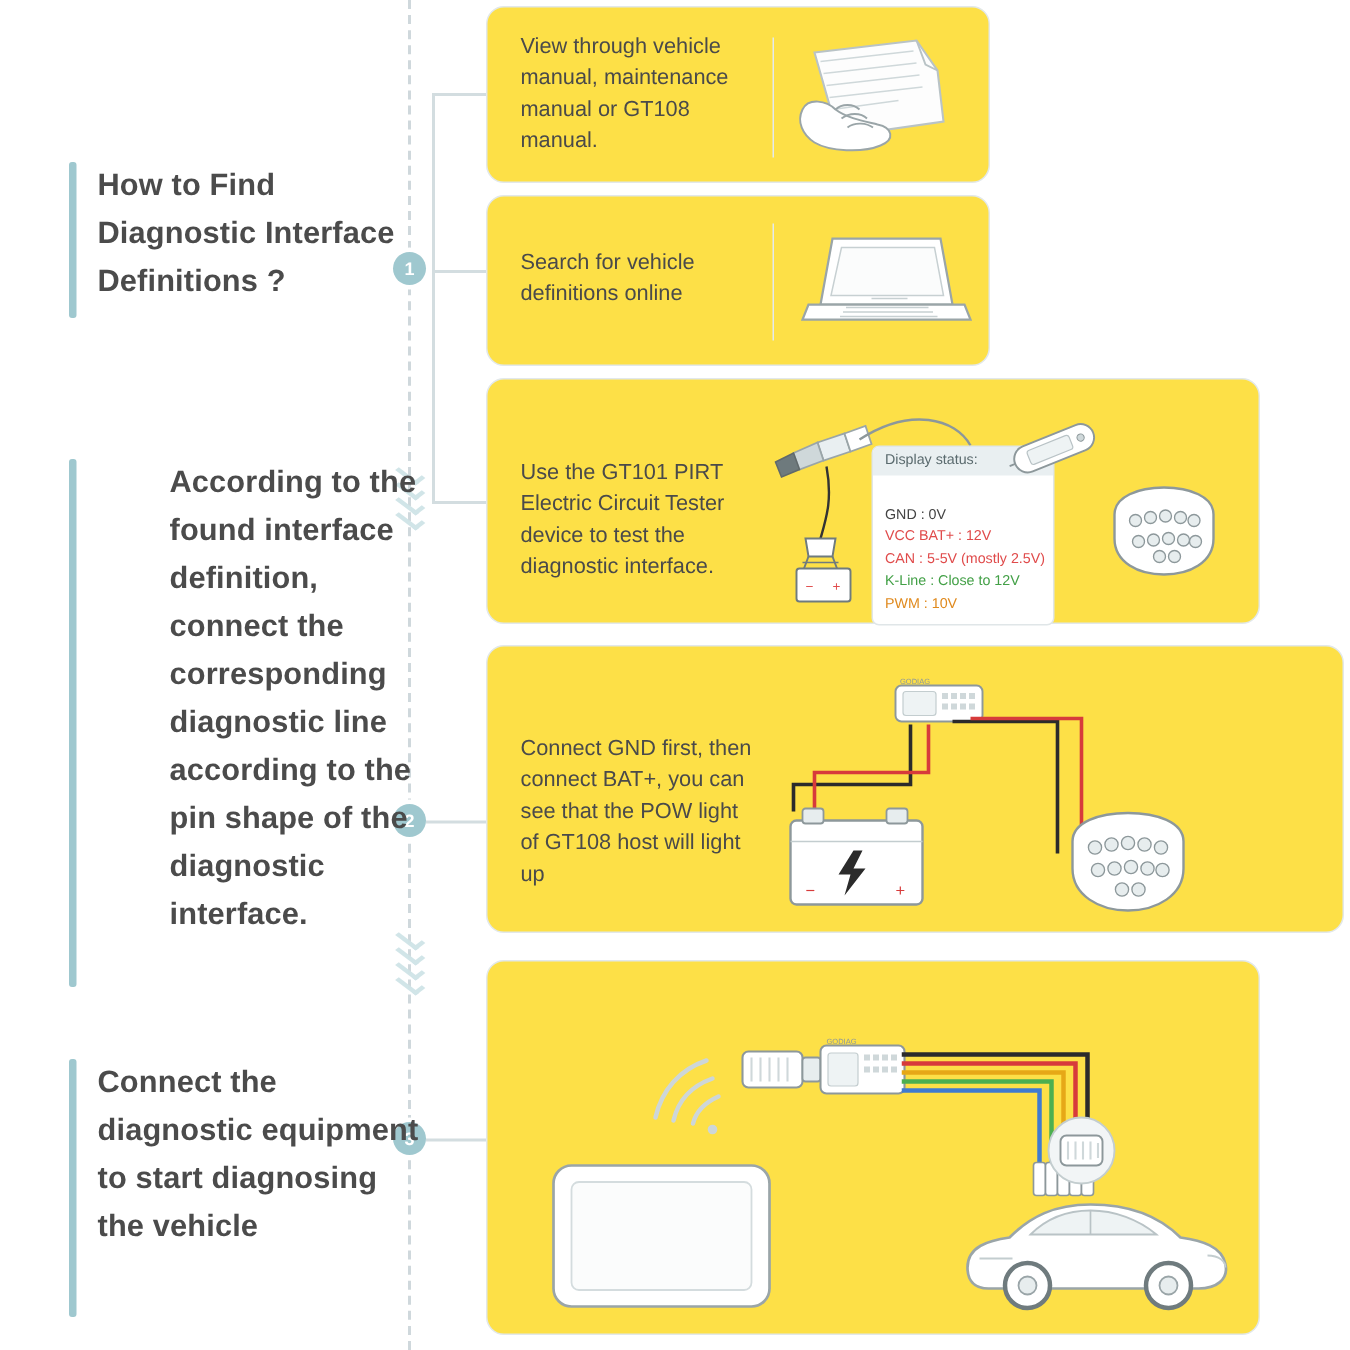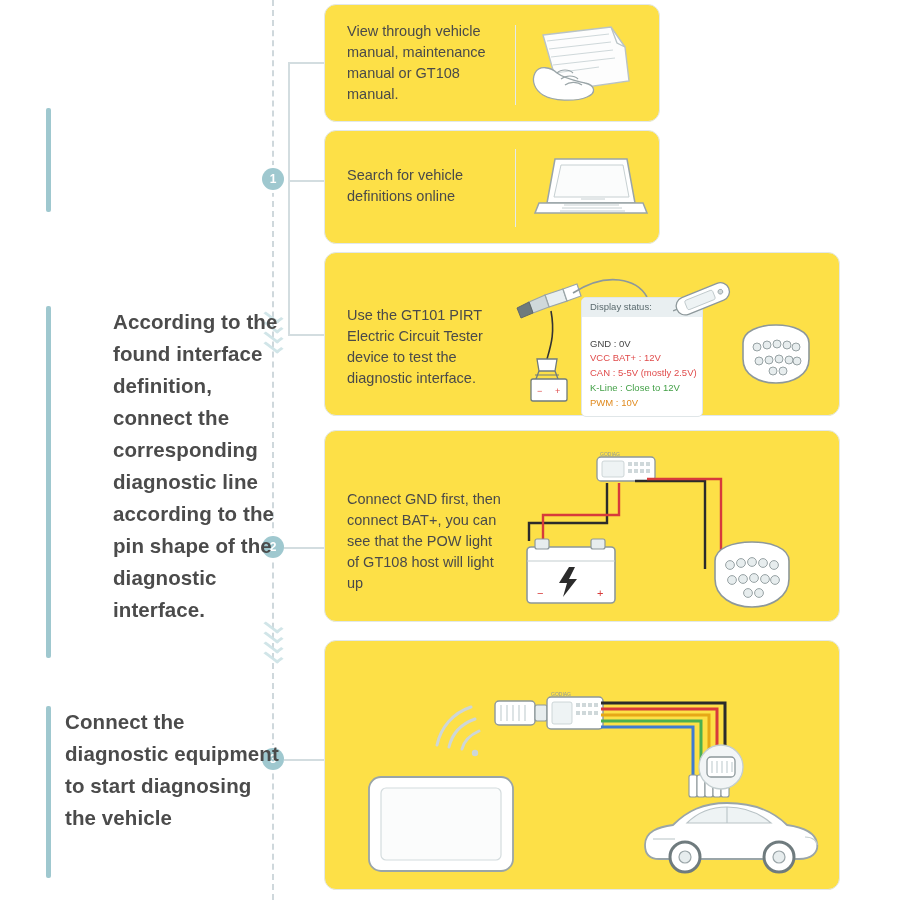--- a/index.html
+++ b/index.html
@@ -100,21 +100,21 @@
     color:#4a4a4a;
   }
   .divider{
     position:absolute;
     width:0;border-left:1px solid #e4eaec;
   }
 
   #card1{left:324px;top:4px;width:336px;height:118px;}
   #card2{left:324px;top:130px;width:336px;height:114px;padding-left:44px;}
   #card3{left:324px;top:252px;width:516px;height:164px;}
-  #card4{left:324px;top:430px;width:516px;height:192px;}
+  #card4{left:324px;top:430px;width:572px;height:192px;}
   #card5{left:324px;top:640px;width:516px;height:250px;}
 
   
   .art{position:absolute;}
 
   
   .status-box{
     position:absolute;
     border:1px solid #e0e6e8;
     border-radius:5px;
@@ -181,20 +181,21 @@
   <div class="stub h" style="left:288px;top:62px;width:36px;"></div>
   <div class="stub h" style="left:288px;top:180px;width:36px;"></div>
   <div class="stub v" style="left:288px;top:180px;height:154px;"></div>
   <div class="stub h" style="left:288px;top:334px;width:36px;"></div>
 
   <div class="stub h" style="left:284px;top:547px;width:40px;"></div>
   <div class="stub h" style="left:284px;top:759px;width:40px;"></div>
 
   <div class="lead" id="lead1">
     <div class="bar"></div>
+    <div class="txt">How to Find Diagnostic Interface Definitions ?</div>
   </div>
 
   <div class="lead" id="lead2">
     <div class="bar"></div>
     <div class="txt">According to the found interface definition, connect the corresponding diagnostic line according to the pin shape of the diagnostic interface.</div>
   </div>
 
   <div class="lead" id="lead3">
     <div class="bar"></div>
     <div class="txt">Connect the diagnostic equipment to start diagnosing the vehicle</div>

